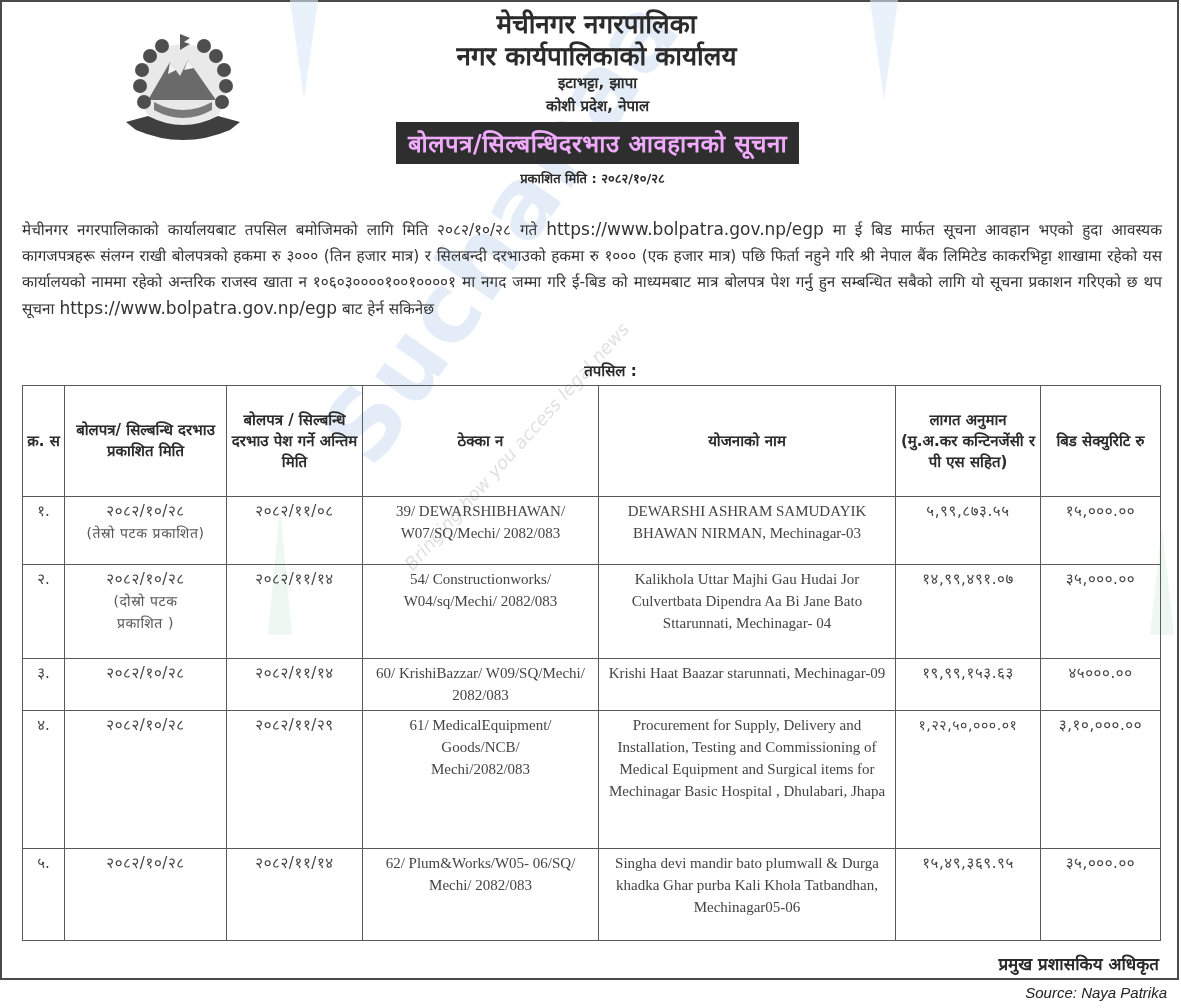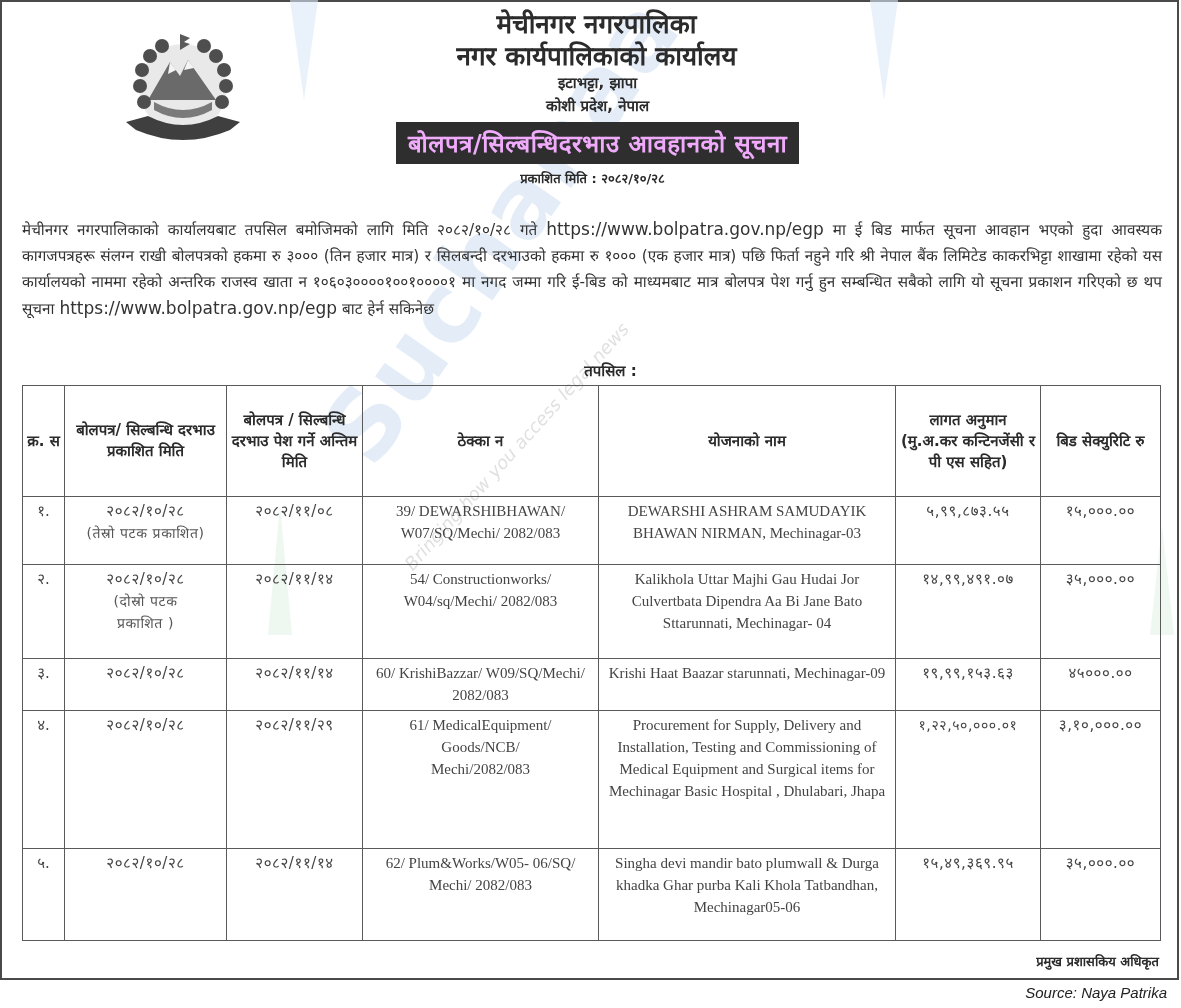--- a/index.html
+++ b/index.html
@@ -40,21 +40,21 @@
     position: absolute; left: 22px; top: 385px; width: 1138px; border-collapse: collapse;
     table-layout: fixed;
   }
   table.grid th, table.grid td { border: 1.5px solid #5a5a5a; vertical-align: top; text-align: center; padding: 3px 4px; }
   table.grid th { font-size: 15px; font-weight: bold; line-height: 21px; vertical-align: middle; color: #2b2b2b; height: 104px; }
   table.grid td { font-size: 15px; line-height: 22px; color: #444; }
   td.en { font-family: "Liberation Serif", "DejaVu Serif", serif; font-size: 18.5px; line-height: 22px; color: #3a3a3a; }
   td.num { font-size: 14.5px; letter-spacing: 0.6px; color: #555; }
   td.sn { text-align: left; padding-left: 10px; }
   .note { font-size: 14px; color: #555; }
-  .sign { position: absolute; right: 22px; top: 952px; font-size: 13px; font-weight: bold; color: #2b2b2b; }
+  .sign { position: absolute; right: 22px; top: 952px; font-size: 17px; font-weight: bold; color: #2b2b2b; }
   .source { position: absolute; right: 14px; top: 984px; font-family: "Liberation Sans", sans-serif; font-style: italic; font-size: 15px; color: #222; text-align: center; }
 </style>
 </head>
 <body>
 
 <div class="frame"></div>
 
 <div style="position:absolute;left:290px;top:0;width:0;height:0;border-left:14px solid transparent;border-right:14px solid transparent;border-top:100px solid #dbe9f6;opacity:.6"></div>
 <div style="position:absolute;left:870px;top:0;width:0;height:0;border-left:14px solid transparent;border-right:14px solid transparent;border-top:100px solid #dbe9f6;opacity:.6"></div>
 <div style="position:absolute;left:268px;top:505px;width:0;height:0;border-left:12px solid transparent;border-right:12px solid transparent;border-bottom:130px solid #e2f3e6;opacity:.6"></div>

